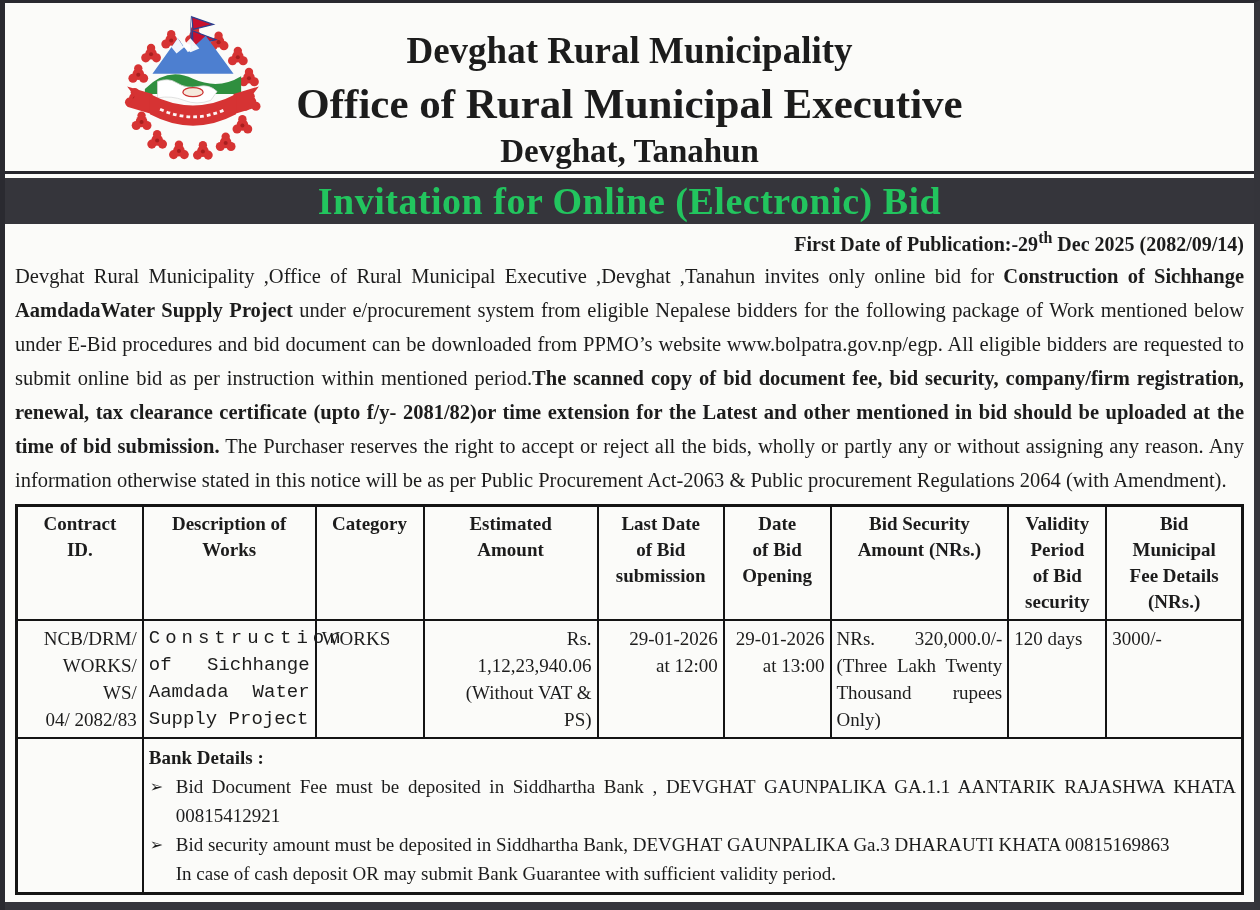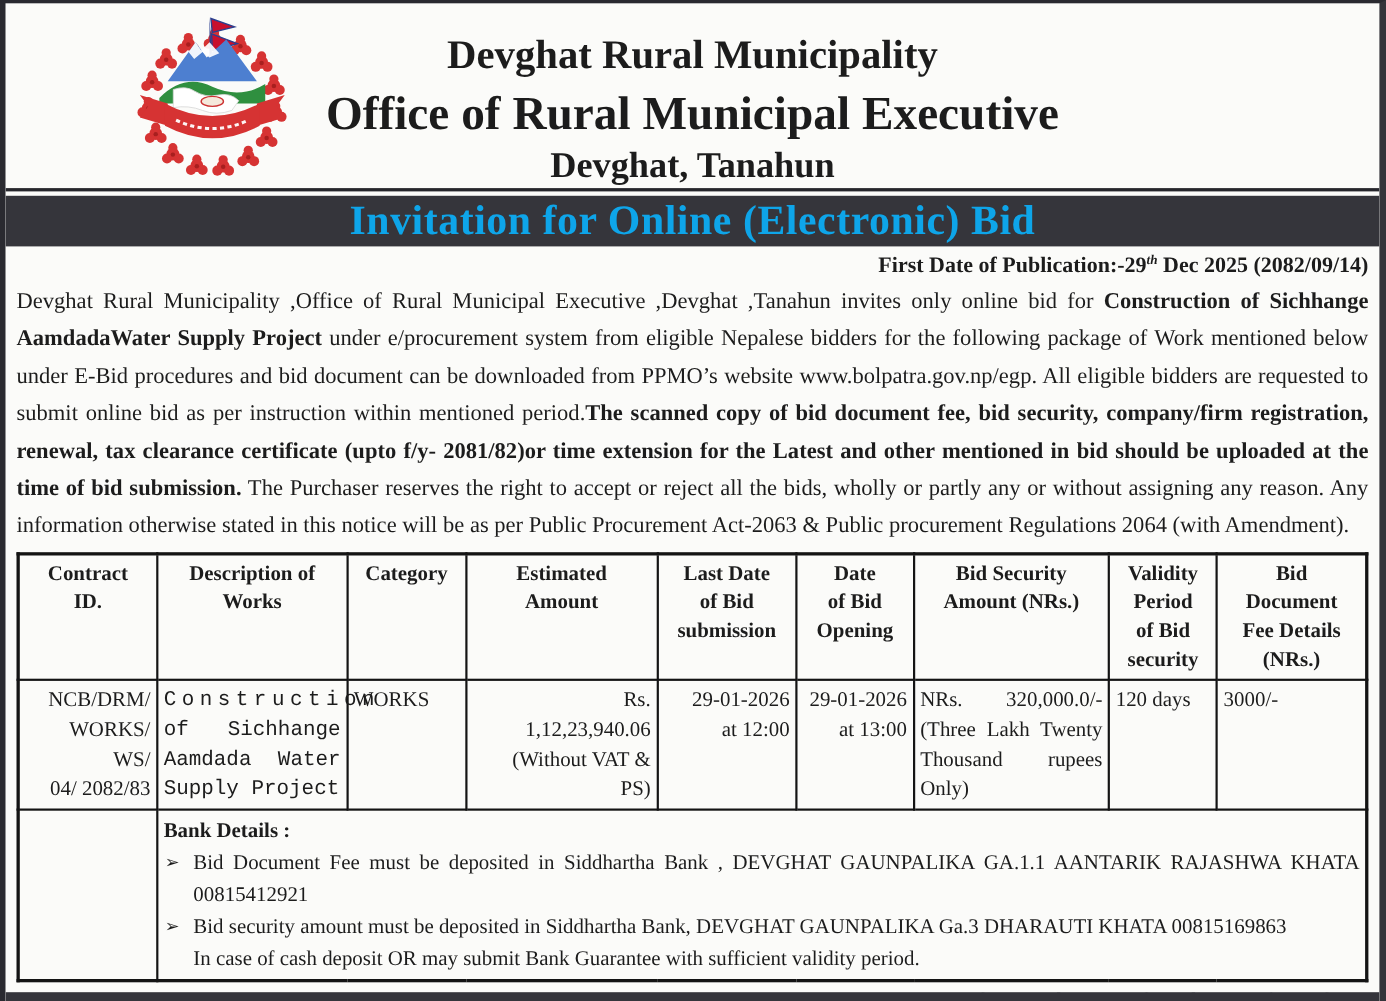--- a/index.html
+++ b/index.html
@@ -19,28 +19,28 @@
   
   .header { position: relative; height: 171px; border-bottom: 3px solid #26262c; }
   .logo { position: absolute; left: 112px; top: 10px; width: 152px; height: 152px; }
   .titles { text-align: center; padding-top: 28px; line-height: 1.1; }
   .t1 { font-size: 37px; font-weight: bold; }
   .t2 { font-size: 43px; font-weight: bold; margin-top: 8px; }
   .t3 { font-size: 33px; font-weight: bold; margin-top: 6px; }
   
   .banner {
     margin-top: 4px; height: 46px;
-    background: #35353b; color: #0ea5e9;
+    background: #35353b; color: #22c55e;
     text-align: center; font-size: 38px; font-weight: bold; line-height: 46px;
     letter-spacing: 0.5px;
   }
   
   .content { padding: 0 10px; }
   .pubdate { text-align: right; font-weight: bold; font-size: 20px; margin-top: 5px; }
-  .pubdate sup { font-size: 12px; font-style: italic; }
+  .pubdate sup { font-size: 16px; }
   .body-text { font-size: 20.5px; line-height: 34px; text-align: justify; margin: 3px 0 7px; }
   
   table.bid { width: 100%; border-collapse: collapse; border: 3px solid #141414; table-layout: fixed; }
   .bid th, .bid td { border: 2px solid #141414; vertical-align: top; padding: 4px 5px; font-size: 19px; }
   .bid thead tr { height: 101px; }
   .bid thead th { font-weight: bold; text-align: center; white-space: pre-line; line-height: 26px; }
   .bid tr.data-row { height: 113px; }
   .bid tr.data-row td { line-height: 27px; }
   .bid tr.bank-row { height: 151px; }
   .c-center { text-align: right; white-space: pre-line; }
@@ -155,21 +155,21 @@
             <th>Date
 of Bid
 Opening</th>
             <th>Bid Security
 Amount (NRs.)</th>
             <th>Validity
 Period
 of Bid
 security</th>
             <th>Bid
-Document
+Municipal
 Fee  Details
 (NRs.)</th>
           </tr>
       </thead>
       <tbody>
         <tr class="data-row">
             <td class="c-center">NCB/DRM/
 WORKS/
 WS/
 04/ 2082/83</td>

